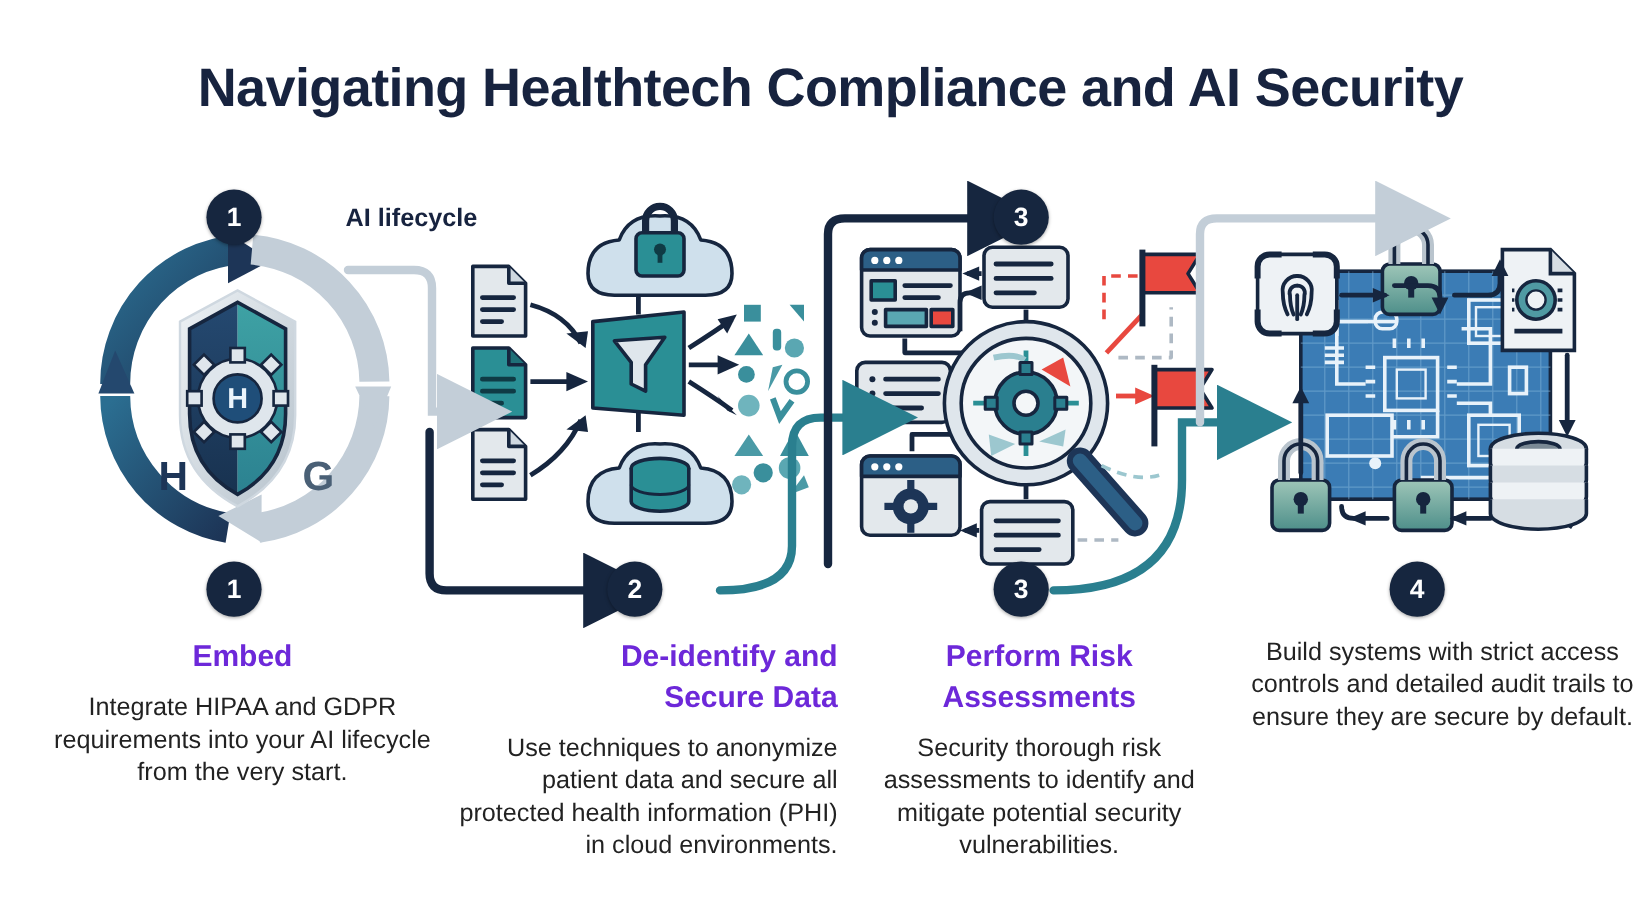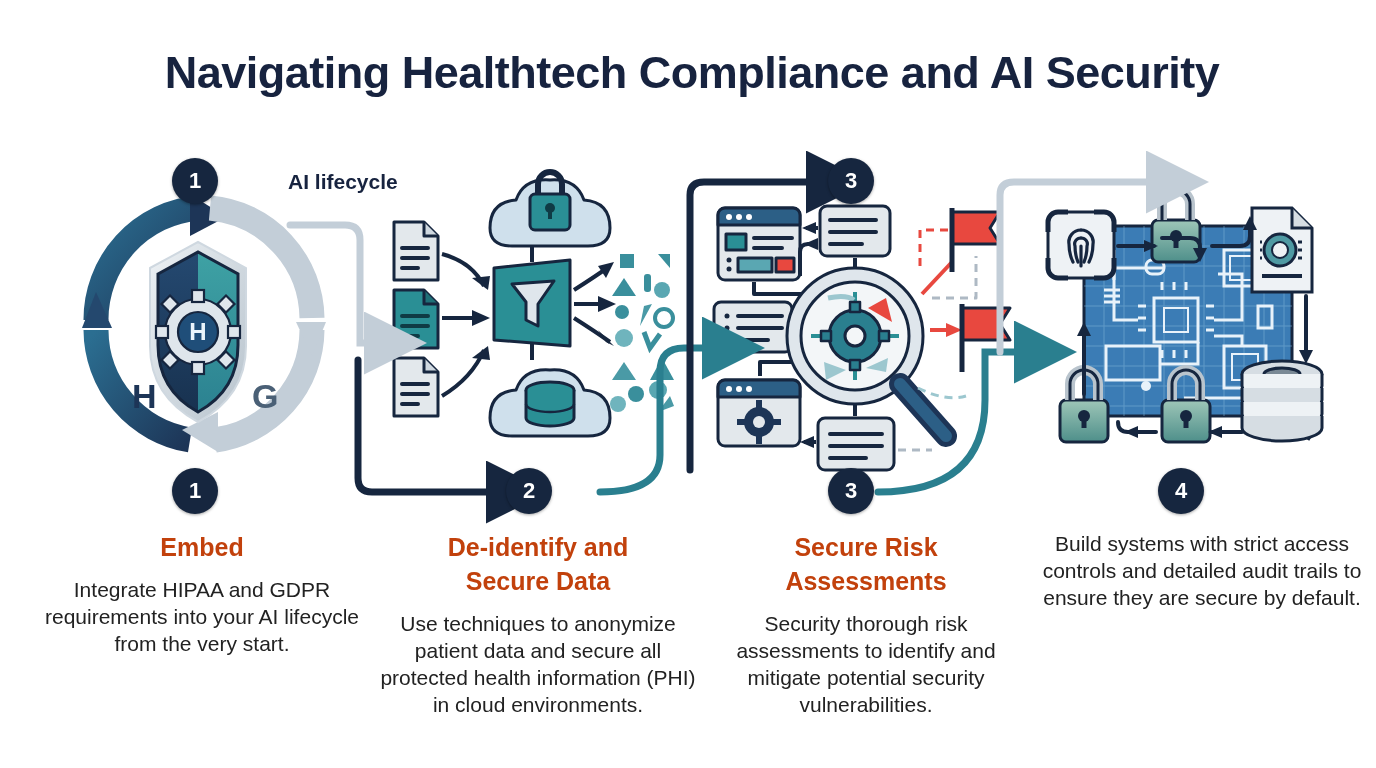--- a/index.html
+++ b/index.html
@@ -53,27 +53,27 @@
   .ailabel{
     position:absolute;left:260px;top:170px;
     font-size:21px;font-weight:bold;color:#17233f;
     z-index:30;
     margin-left:28px;
   }
 
   
   .txt{position:absolute;width:320px;text-align:center;}
   .t1{left:42px;top:530px;}
-  .t2{left:378px;top:530px;}
+  .t2{left:378px;top:530px;text-align:right;}
   .t3{left:706px;top:530px;}
   .t4{left:1042px;top:530px;}
 
   .head{
     font-size:25px;font-weight:bold;line-height:34px;
-    color:#c2410c;margin-bottom:12px;
+    color:#6d28d9;margin-bottom:12px;
     font-family:"Liberation Sans", sans-serif;
   }
   .desc{
     font-size:21px;line-height:27px;color:#222222;
     font-family:"Liberation Sans", sans-serif;
   }
 
   svg{display:block;}
   .conn{position:absolute;left:0;top:0;width:1376px;height:768px;pointer-events:none;z-index:5;}
 </style>
@@ -504,21 +504,21 @@
   <div class="txt t2">
     <div class="head">
       <span>De-identify and</span><br>
       <span>Secure Data</span>
     </div>
     <div class="desc">Use techniques to anonymize patient data and secure all protected health information (PHI) in cloud environments.</div>
   </div>
 
   <div class="txt t3">
     <div class="head">
-      <span>Secure Risk</span><br>
+      <span>Perform Risk</span><br>
       <span>Assessments</span>
     </div>
     <div class="desc">Security thorough risk assessments to identify and mitigate potential security vulnerabilities.</div>
   </div>
 
   <div class="txt t4">
     <div class="desc">Build systems with strict access controls and detailed audit trails to ensure they are secure by default.</div>
   </div>
 
 </div>

